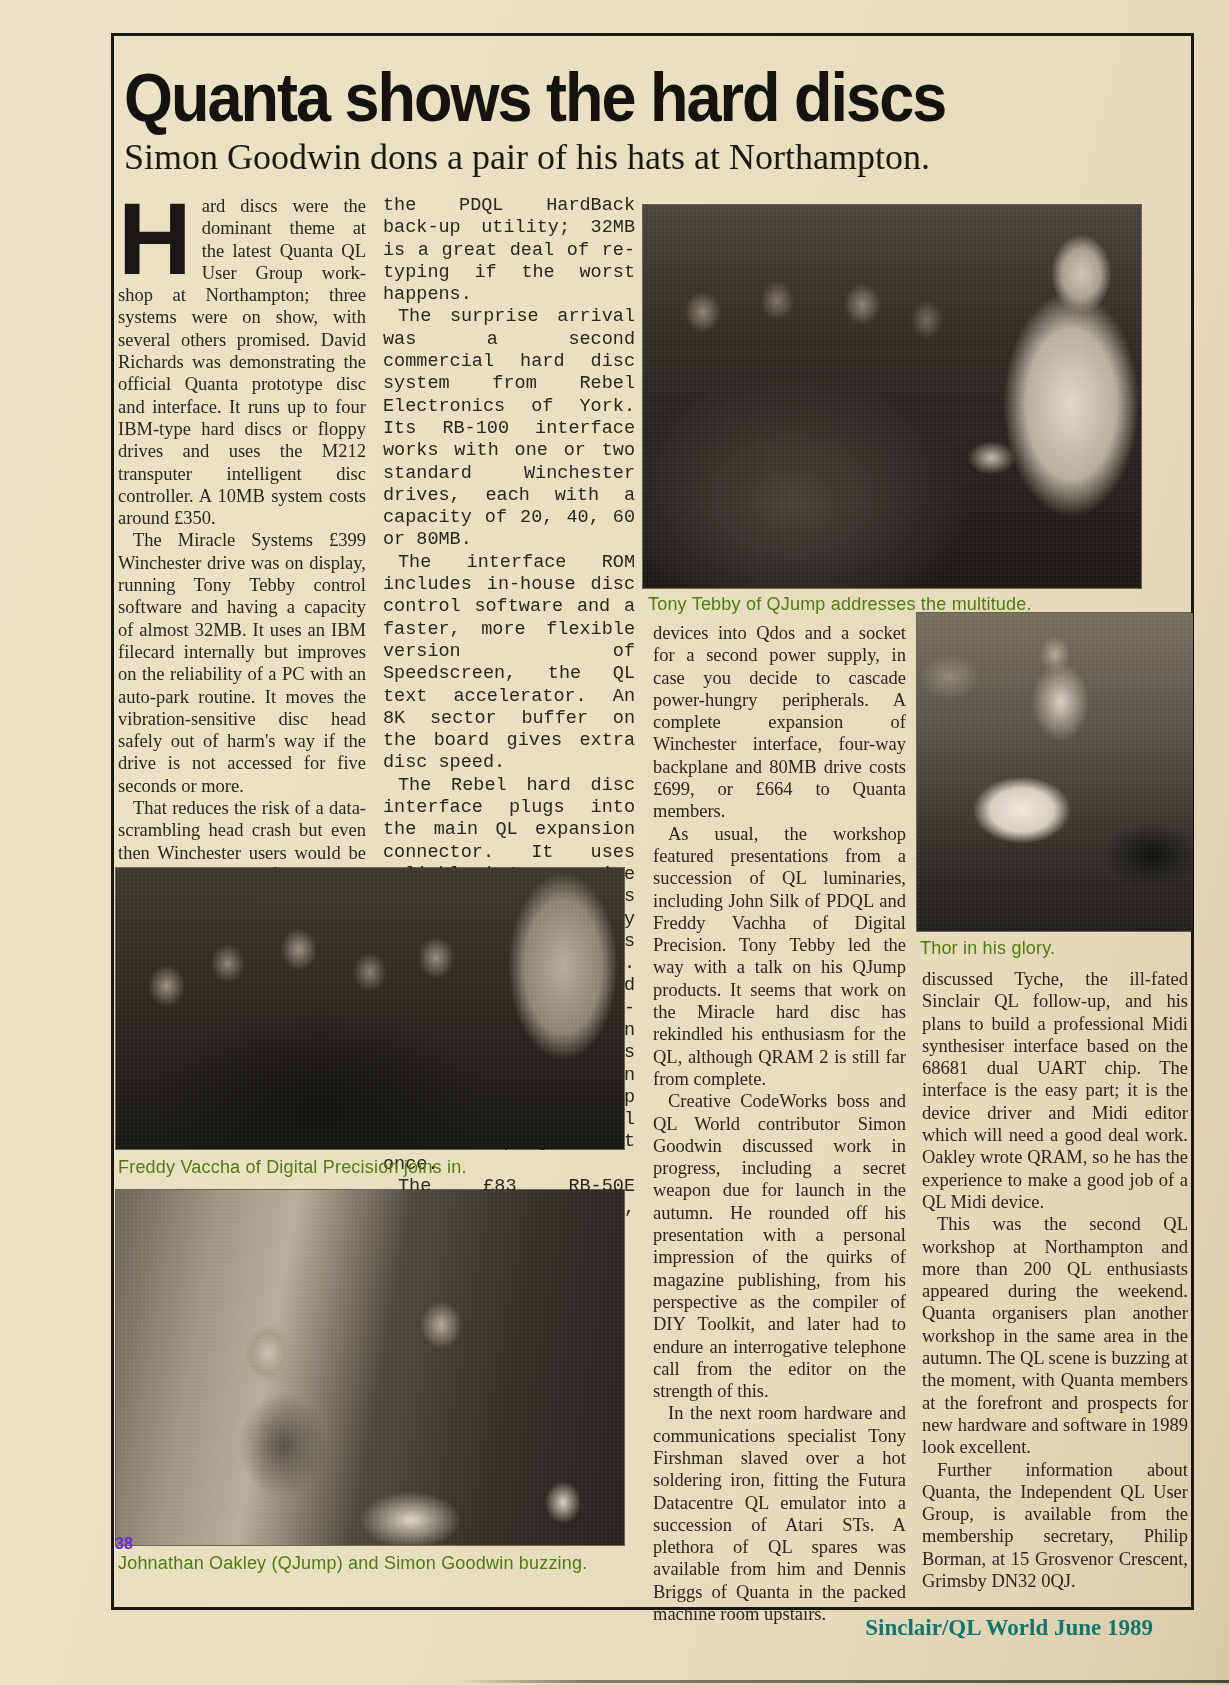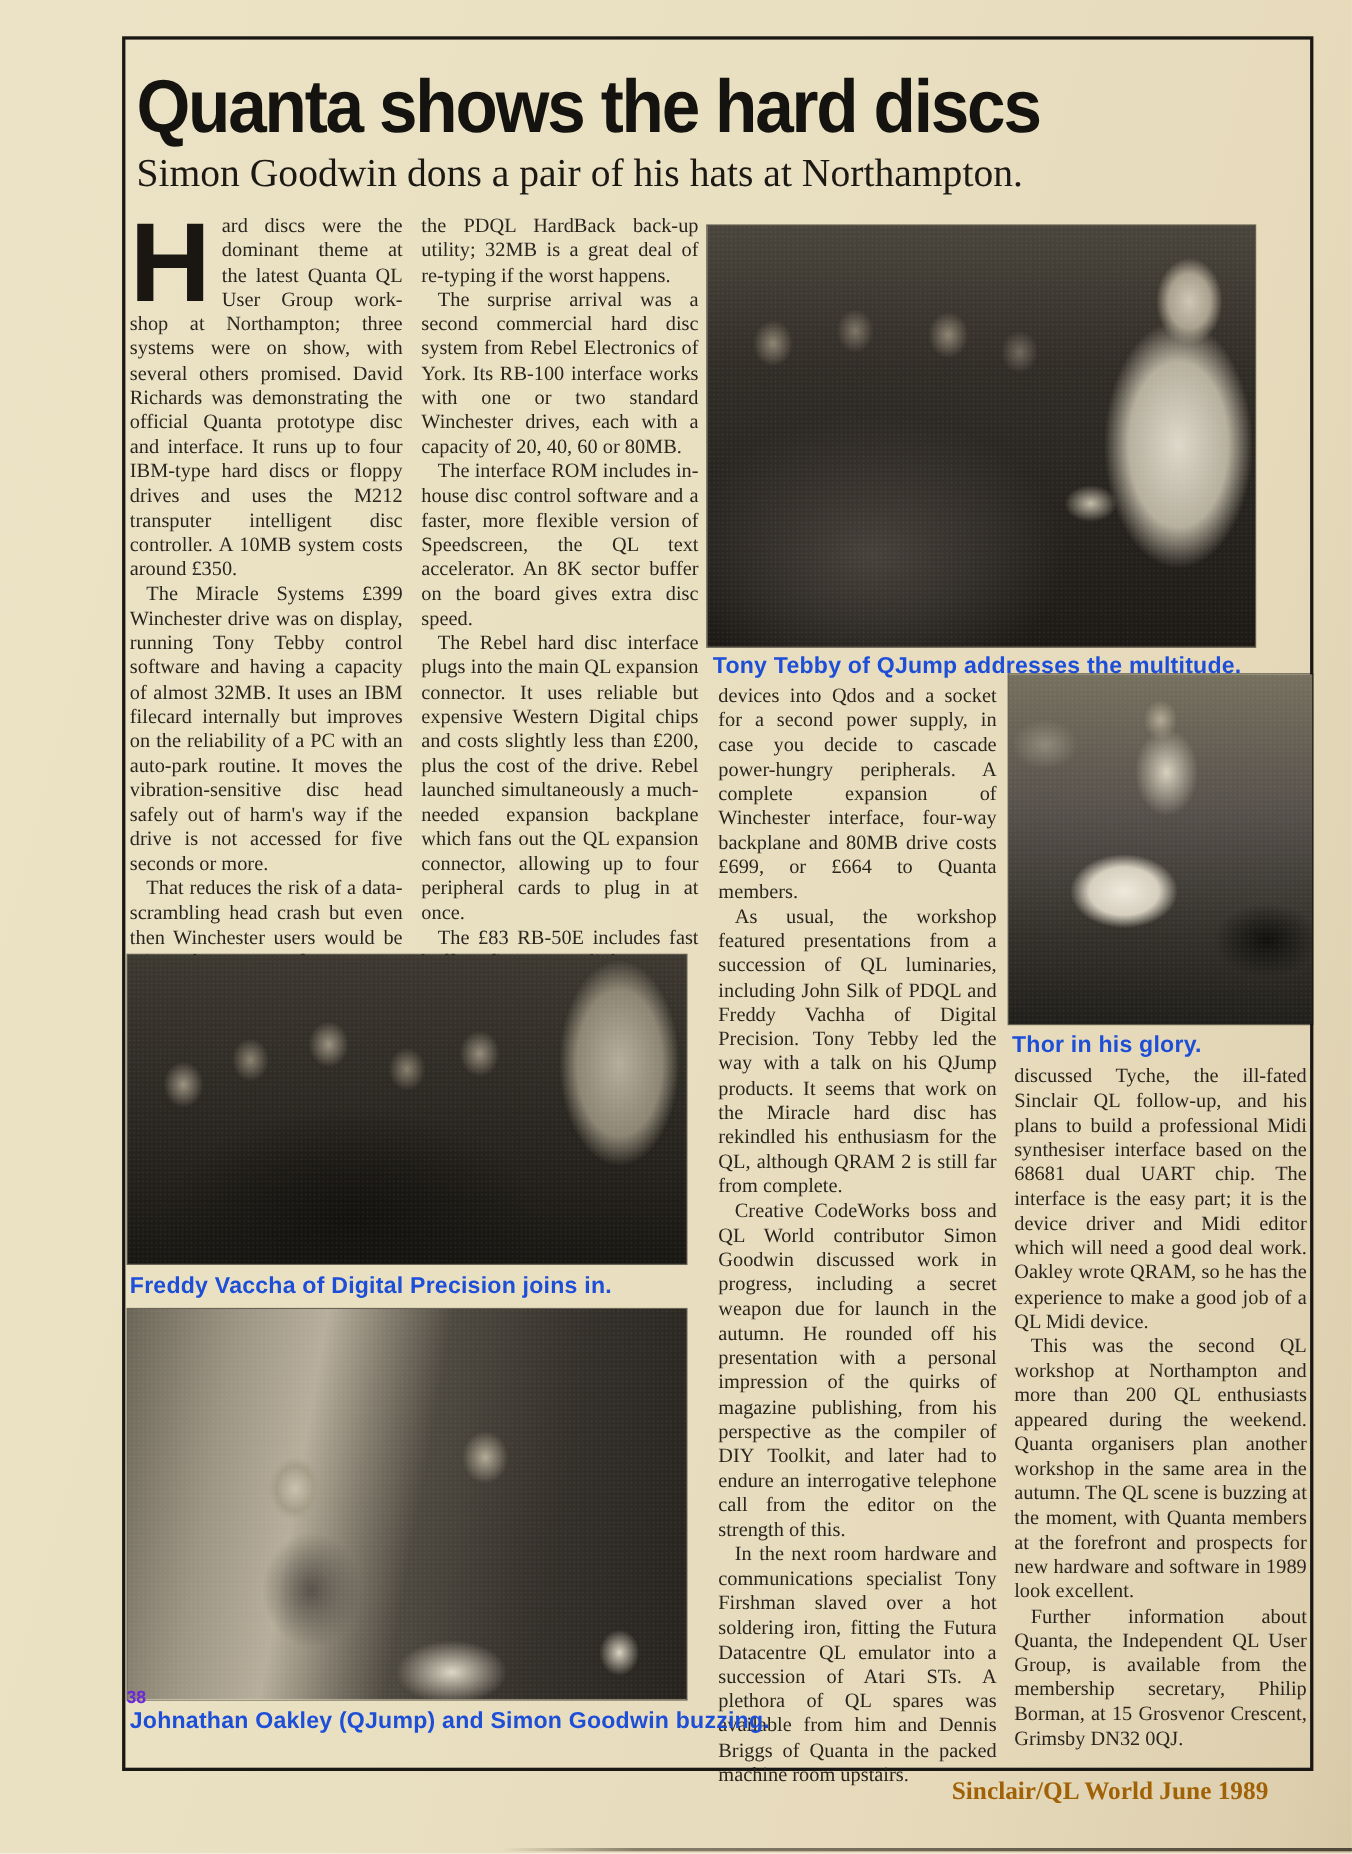--- a/index.html
+++ b/index.html
@@ -36,30 +36,30 @@
   .photo{
     position:absolute;background-color:#1d1a16;overflow:hidden;
     box-shadow:0 0 0 1px rgba(20,18,14,.6);
   }
   .photo::after{
     content:"";position:absolute;inset:0;
     background-image:radial-gradient(rgba(255,255,255,0.05) 1px, transparent 1px);
     background-size:4px 4px;pointer-events:none;
   }
   .caption{
-    position:absolute;font-family:"Liberation Sans", sans-serif;font-weight:bold;
-    font-size:21px;color:#1d4ed8;letter-spacing:.2px;white-space:nowrap;
+    position:absolute;font-family:"Liberation Sans", sans-serif;font-weight:normal;
+    font-size:18px;color:#4d7c0f;letter-spacing:.2px;white-space:nowrap;
   }
   .page-number{
     position:absolute;left:79px;top:1535px;
     font-family:"Liberation Sans", sans-serif;font-weight:bold;font-size:16px;color:#6d28d9;
   }
   .footer-right{
     position:absolute;right:76px;top:1615px;
-    font-family:"Liberation Serif", serif;font-weight:bold;font-size:23px;color:#a16207;
+    font-family:"Liberation Serif", serif;font-weight:bold;font-size:23px;color:#0f766e;
   }
   .scan-edge{
     position:absolute;left:420px;bottom:2px;width:809px;height:3px;
     background:linear-gradient(90deg,transparent 0%,rgba(58,50,38,.55) 15%,rgba(48,42,32,.7) 60%,rgba(40,34,26,.8) 100%);
   }
   
   #photo1{
     left:607px;top:205px;width:498px;height:383px;
     background:
       radial-gradient(42px 55px at 88% 18%, #cfc6b4 0%, #a99f8d 45%, transparent 72%),
@@ -114,21 +114,21 @@
 
   <div class="title">Quanta shows the hard discs</div>
   <div class="subtitle">Simon Goodwin dons a pair of his hats at Northampton.</div>
 
   <div class="col" id="col1" style="left:82px;top:195px;width:248px;">
     <p><span class="dropcap">H</span><span>ard discs were the dominant theme at the latest Quanta QL User Group work-shop at Northampton; three systems were on show, with several others promised. David Richards was demonstrating the official Quanta prototype disc and interface. It runs up to four IBM-type hard discs or floppy drives and uses the M212 transputer intelligent disc controller. A 10MB system costs around £350.</span></p>
     <p class="indent">The Miracle Systems £399 Winchester drive was on display, running Tony Tebby control software and having a capacity of almost 32MB. It uses an IBM filecard internally but improves on the reliability of a PC with an auto-park routine. It moves the vibration-sensitive disc head safely out of harm's way if the drive is not accessed for five seconds or more.</p>
     <p class="indent">That reduces the risk of a data-scrambling head crash but even then Winchester users would be wise to buy a copy of</p>
   </div>
 
-  <div class="col" id="col2" style="left:347px;top:195px;width:252px;">
+  <div class="col" id="col2" style="left:347px;top:195px;width:252px;font-family:Liberation Mono, monospace;">
     <p>the PDQL HardBack back-up utility; 32MB is a great deal of re-typing if the worst happens.</p>
     <p class="indent">The surprise arrival was a second commercial hard disc system from Rebel Electronics of York. Its RB-100 interface works with one or two standard Winchester drives, each with a capacity of 20, 40, 60 or 80MB.</p>
     <p class="indent">The interface ROM includes in-house disc control software and a faster, more flexible version of Speedscreen, the QL text accelerator. An 8K sector buffer on the board gives extra disc speed.</p>
     <p class="indent">The Rebel hard disc interface plugs into the main QL expansion connector. It uses reliable but expensive Western Digital chips and costs slightly less than £200, plus the cost of the drive. Rebel launched simultaneously a much-needed expansion backplane which fans out the QL expansion connector, allowing up to four peripheral cards to plug in at once.</p>
     <p class="indent">The £83 RB-50E includes fast buffers, firmware to link</p>
   </div>
 
   <div class="photo" id="photo1"></div>
   <div class="caption" style="left:612px;top:594px;">Tony Tebby of QJump addresses the multitude.</div>
 

